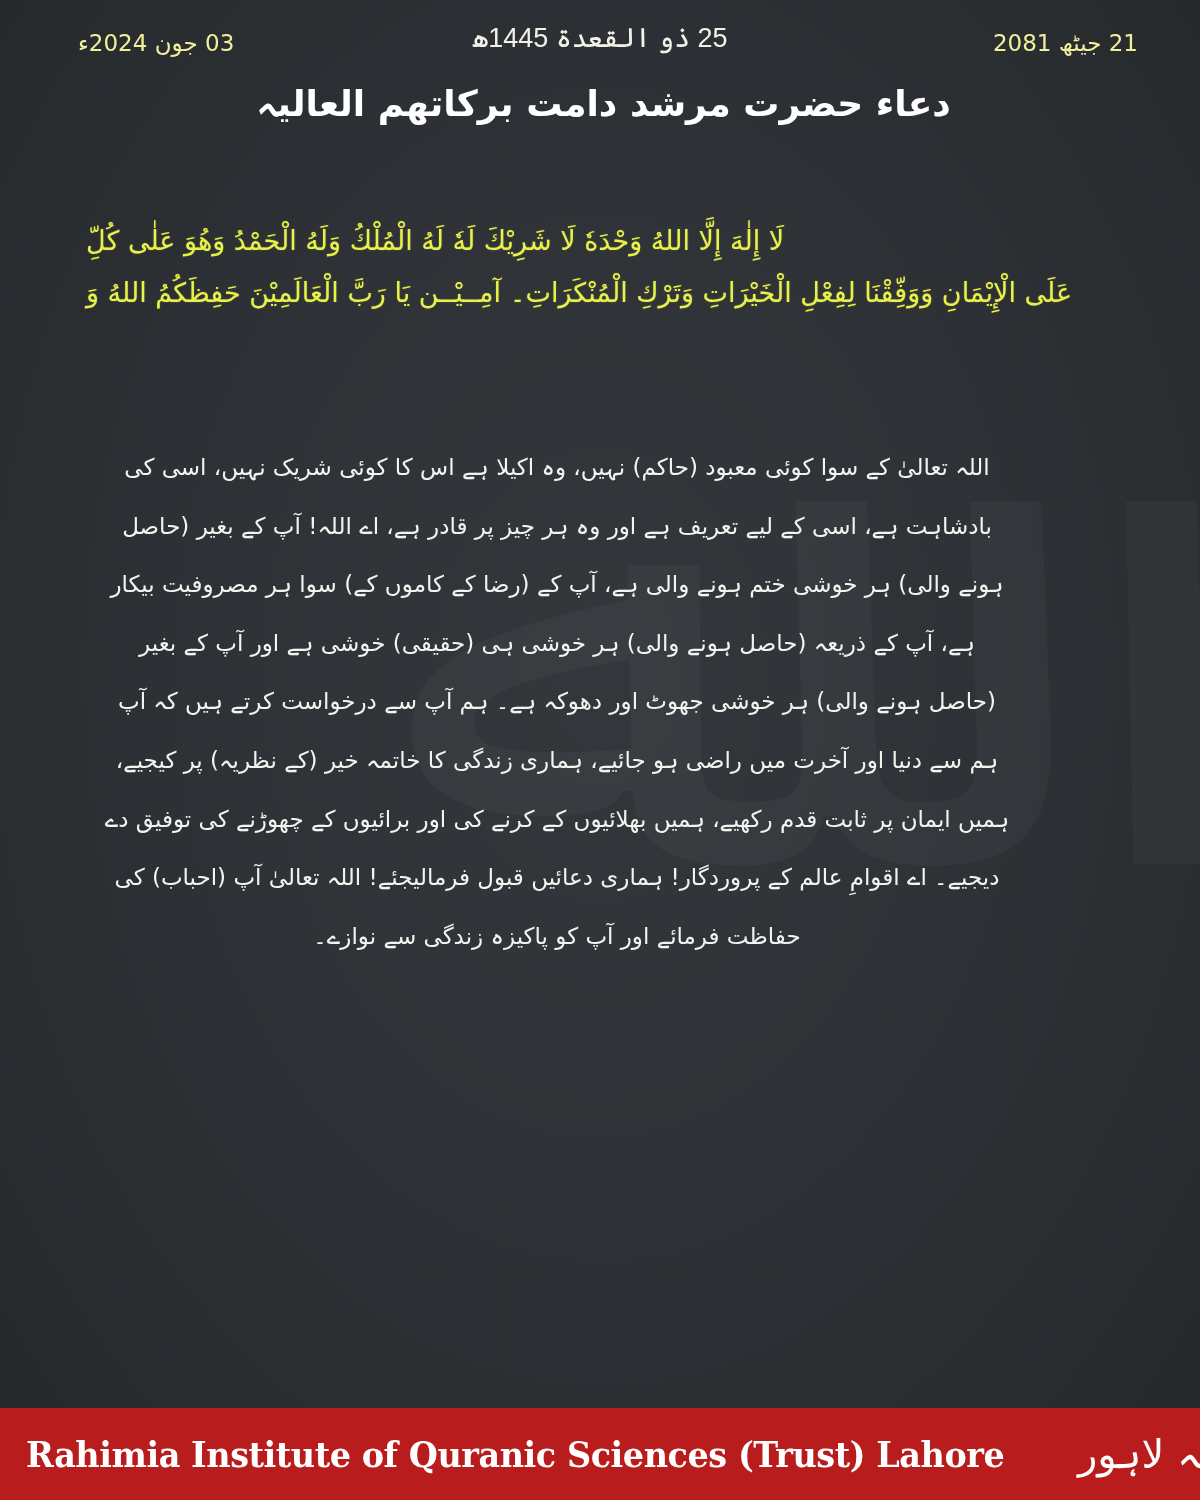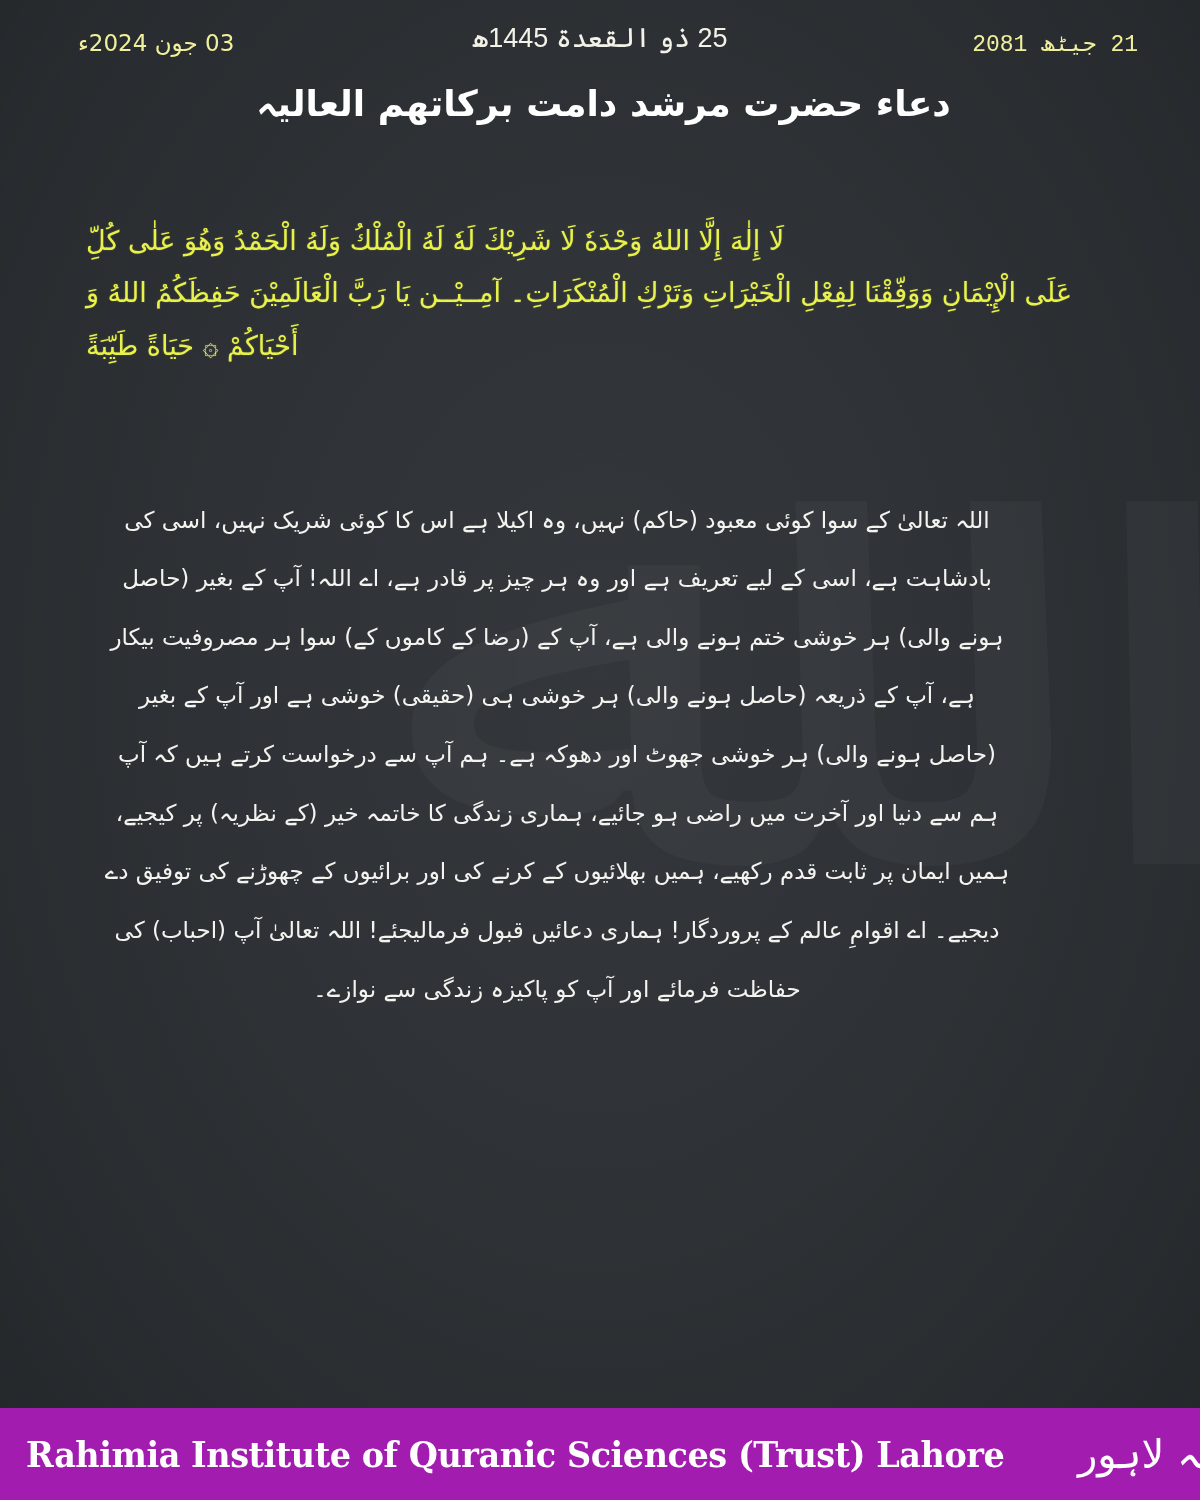--- a/index.html
+++ b/index.html
@@ -70,21 +70,20 @@
     color: #f0ef9c;
     font-size: 23px;
     margin-left: 16px;
   }
   .desi-date {
     position: absolute;
     top: 30px;
     right: 62px;
     color: #f0ef9c;
     font-size: 23px;
-    font-family: Liberation Mono, monospace;
   }
 
   
   .doc-title {
     margin-top: 2px;
     text-align: center;
     color: #ffffff;
     font-size: 36px;
     font-weight: bold;
     line-height: 1.35;
@@ -117,21 +116,21 @@
     font-family: "DejaVu Sans", sans-serif;
   }
 
   
   .footer {
     position: absolute;
     left: 0;
     right: 0;
     bottom: 0;
     height: 92px;
-    background: #a21caf;
+    background: #b91c1c;
     display: flex;
     align-items: center;
     justify-content: space-between;
     padding: 0 26px;
     box-sizing: border-box;
     direction: ltr;
   }
   .footer-name {
     color: #ffffff;
     font-size: 36px;
@@ -164,21 +163,20 @@
       <div class="hijri-date">25 ذو القعدة 1445ھ</div>
       <div class="greg-date">03 جون 2024ء</div>
       <div class="desi-date">21 جیٹھ 2081</div>
     </div>
 
     <div class="doc-title">دعاء حضرت مرشد دامت بركاتهم العاليہ</div>
 
     <div class="arabic-block">
       <span class="ln">لَا إِلٰهَ إِلَّا اللهُ وَحْدَهٗ لَا شَرِيْكَ لَهٗ لَهُ الْمُلْكُ وَلَهُ الْحَمْدُ وَهُوَ عَلٰى كُلِّ</span>
       <span class="ln">عَلَى الْإِيْمَانِ وَوَفِّقْنَا لِفِعْلِ الْخَيْرَاتِ وَتَرْكِ الْمُنْكَرَاتِ۔ آمِــيْــن يَا رَبَّ الْعَالَمِيْنَ حَفِظَكُمُ اللهُ وَ</span>
-      <span class="ln last">أَحْيَاكُمْ ۞ حَيَاةً طَيِّبَةً</span>
     </div>
 
     <div class="urdu-block">اللہ تعالیٰ کے سوا کوئی معبود (حاکم) نہیں، وہ اکیلا ہے اس کا کوئی شریک نہیں، اسی کی بادشاہت ہے، اسی کے لیے تعریف ہے اور وہ ہر چیز پر قادر ہے، اے اللہ! آپ کے بغیر (حاصل ہونے والی) ہر خوشی ختم ہونے والی ہے، آپ کے (رضا کے کاموں کے) سوا ہر مصروفیت بیکار ہے، آپ کے ذریعہ (حاصل ہونے والی) ہر خوشی ہی (حقیقی) خوشی ہے اور آپ کے بغیر (حاصل ہونے والی) ہر خوشی جھوٹ اور دھوکہ ہے۔ ہم آپ سے درخواست کرتے ہیں کہ آپ ہم سے دنیا اور آخرت میں راضی ہو جائیے، ہماری زندگی کا خاتمہ خیر (کے نظریہ) پر کیجیے، ہمیں ایمان پر ثابت قدم رکھیے، ہمیں بھلائیوں کے کرنے کی اور برائیوں کے چھوڑنے کی توفیق دے دیجیے۔ اے اقوامِ عالم کے پروردگار! ہماری دعائیں قبول فرمالیجئے! اللہ تعالیٰ آپ (احباب) کی حفاظت فرمائے اور آپ کو پاکیزہ زندگی سے نوازے۔</div>
 
   </div>
 
   <div class="footer">
     <div class="footer-name">Rahimia Institute of Quranic Sciences (Trust) Lahore</div>
     <div class="footer-logo">ادارۂ رحیمیہ علومِ قرآنیہ لاہور</div>
   </div>

